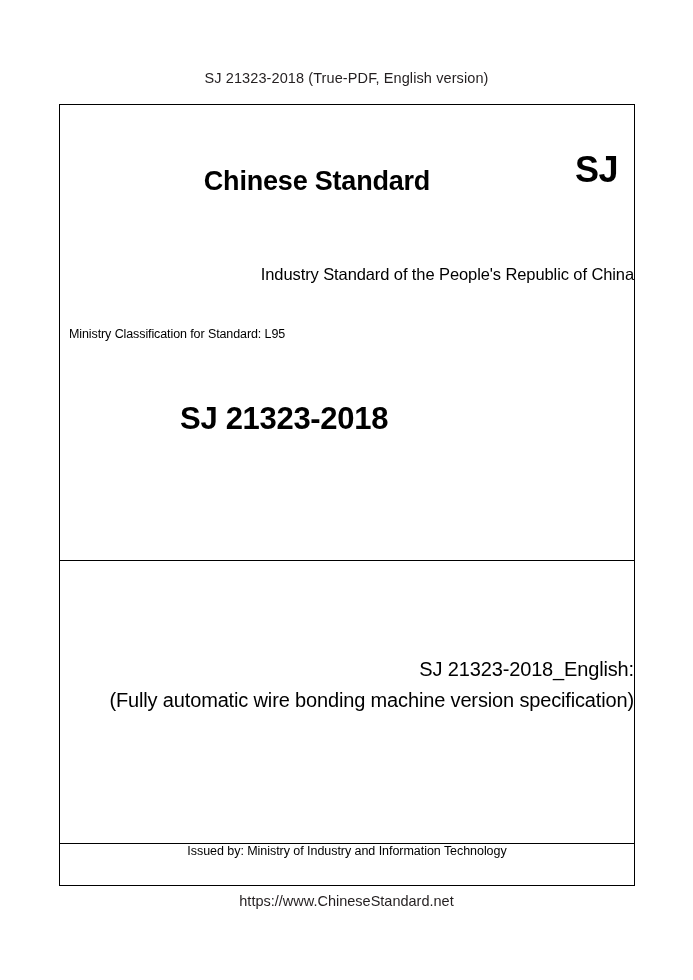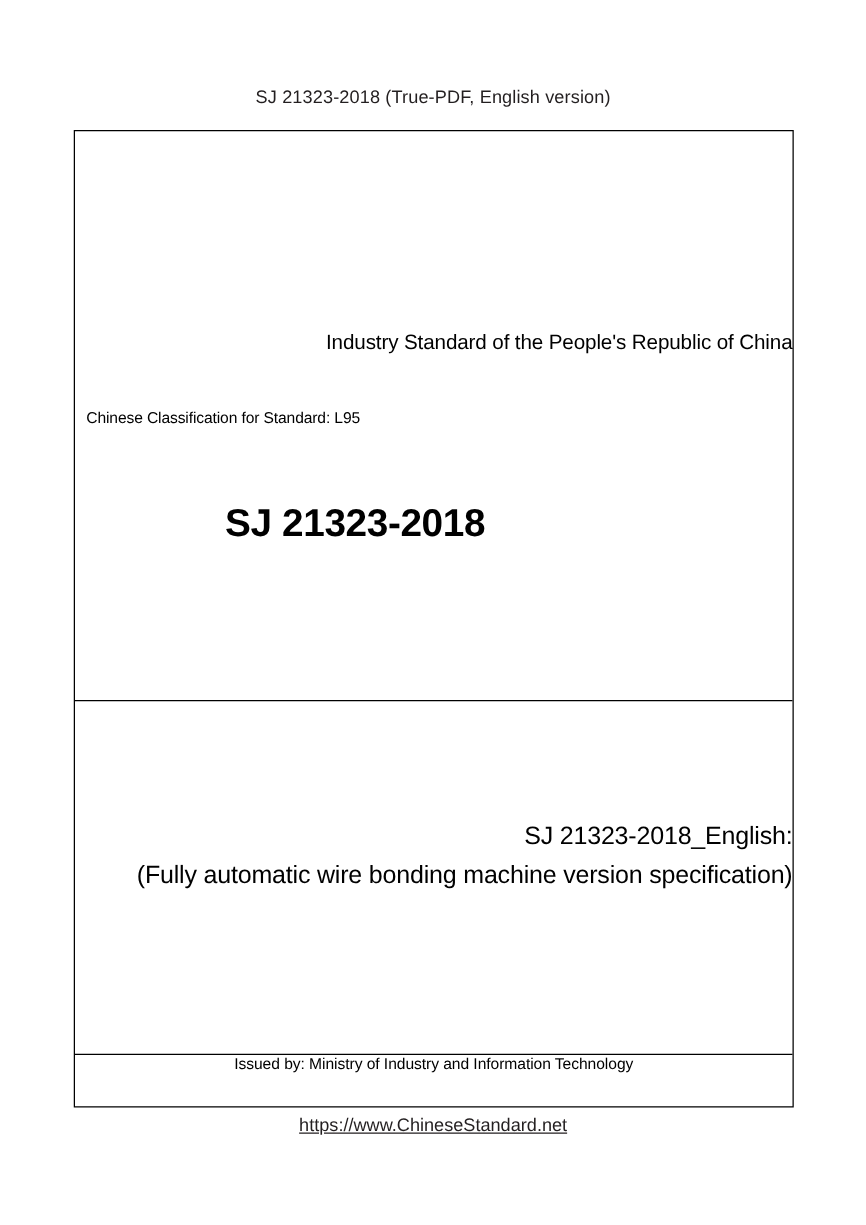--- a/index.html
+++ b/index.html
@@ -145,38 +145,41 @@
   .website {
     position: absolute;
     top: 893px;
     left: 0;
     width: 693px;
     text-align: center;
     font-size: 14.5px;
     color: #231f20;
   }
   .website .link {
-    text-decoration: underline;
   }
 </style>
 </head>
 <body>
 
 <div class="page">
 
   <div class="top-caption">SJ 21323-2018 (True-PDF, English version)</div>
 
   <div class="doc-frame">
 
     <div class="section-upper">
 
+      <div class="title-row">
+        <div class="main-title">Chinese Standard</div>
+        <div class="sj-logo">SJ</div>
+      </div>
 
       <div class="subtitle">Industry Standard of the People's Republic of China</div>
 
-      <div class="classification">Chinese Classification for Standard: L95</div>
+      <div class="classification">Ministry Classification for Standard: L95</div>
 
       <div class="std-number">SJ 21323-2018</div>
     </div>
 
     <div class="section-middle">
       <div class="english-block">
         <div>SJ 21323-2018_English:</div>
         <div>(Fully automatic wire bonding machine version specification)</div>
       </div>
     </div>

